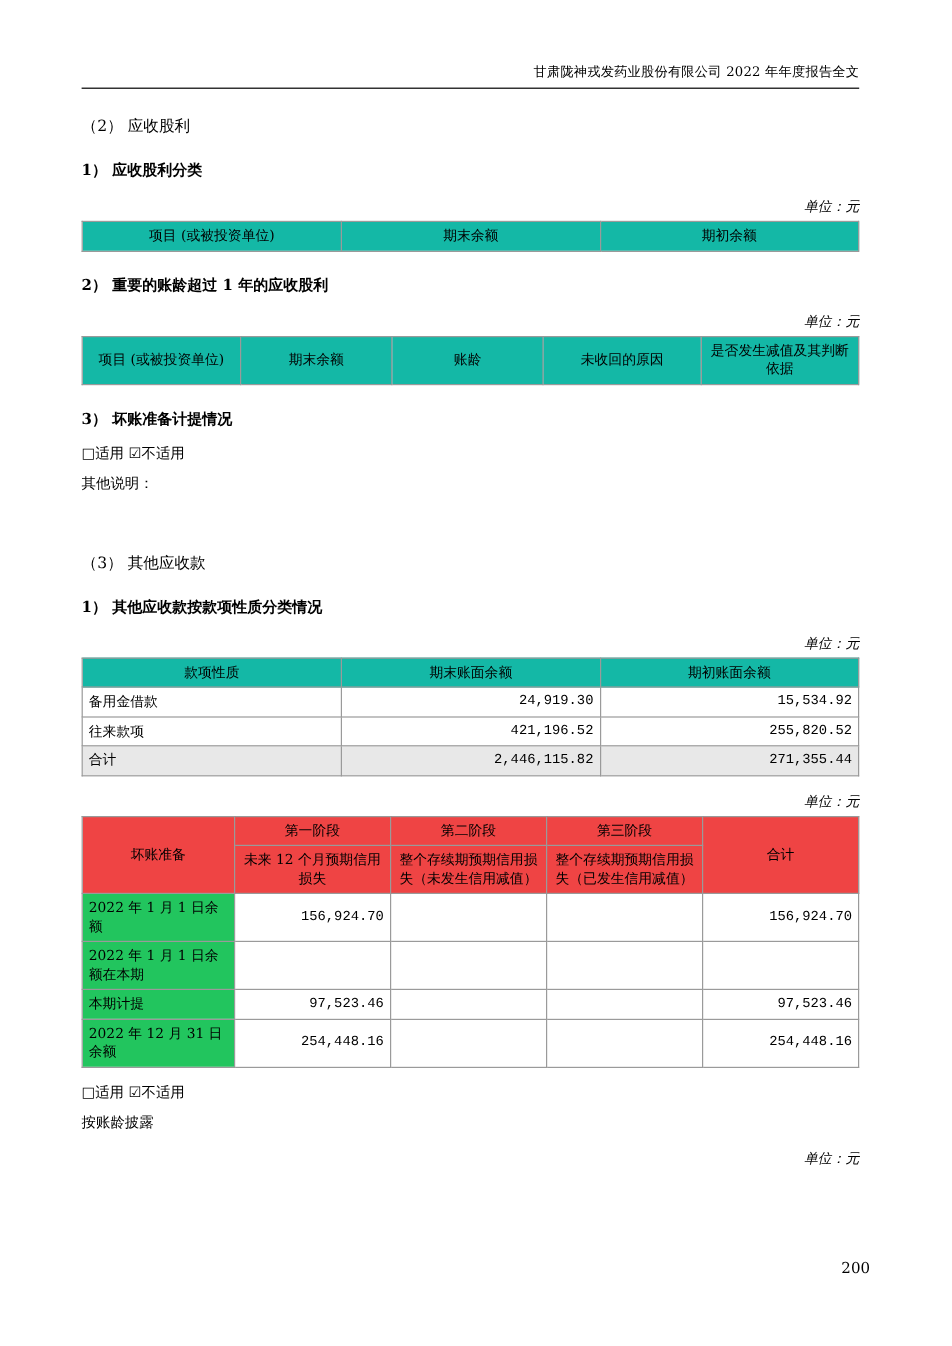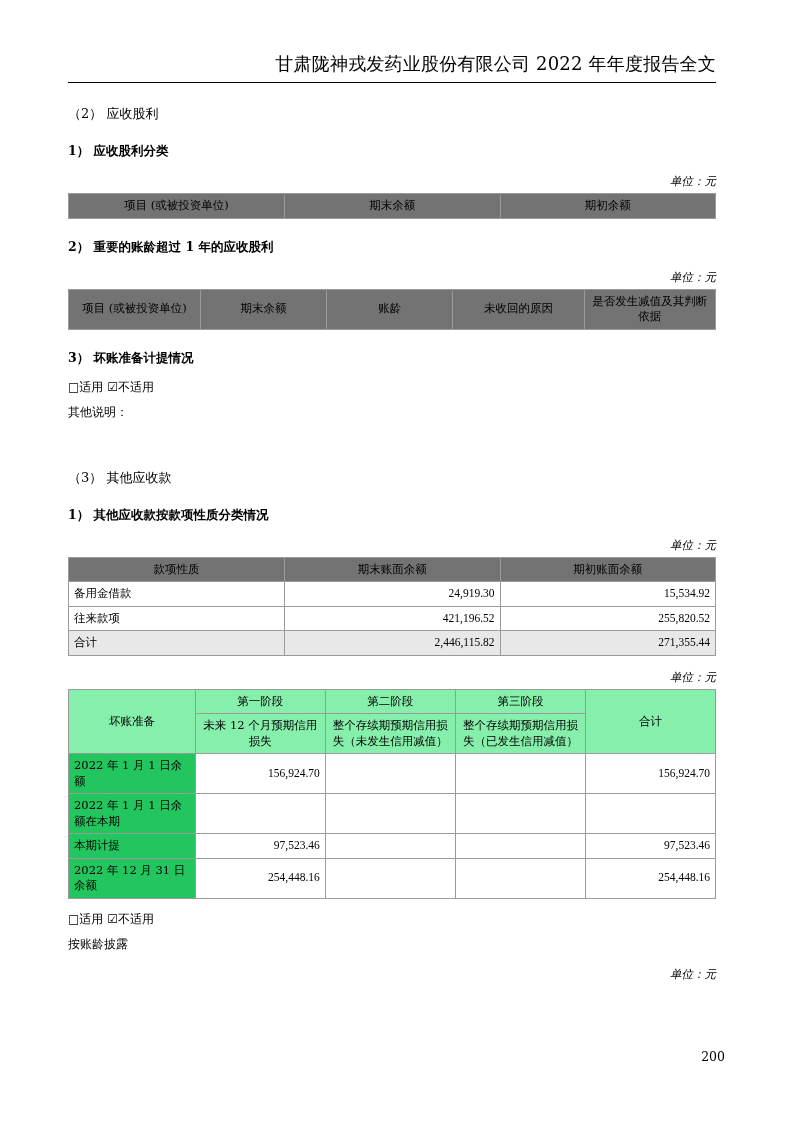--- a/index.html
+++ b/index.html
@@ -22,21 +22,21 @@
     overflow: hidden;
   }
   .content {
     position: absolute;
     left: 68px;
     top: 0;
     width: 648px;
   }
   .header-line {
     text-align: right;
-    font-size: 18px;
+    font-size: 11px;
     padding-top: 52px;
     letter-spacing: 0.2px;
     font-family: "DejaVu Serif", "Liberation Serif", serif;
   }
   .header-rule {
     border-bottom: 1px solid #000;
     margin-top: 6px;
     width: 100%;
   }
   .sec-title {
@@ -67,31 +67,31 @@
     font-size: 11.5px;
     font-family: "DejaVu Serif", "Liberation Serif", serif;
   }
   table.doc th, table.doc td {
     border: 1px solid #9a9a9a;
     padding: 4px 5px;
     vertical-align: middle;
     line-height: 1.35;
   }
   table.doc th {
-    background: #737373;
+    background: #14b8a6;
     font-weight: normal;
     text-align: center;
   }
   td.hdrcell {
     background: #22c55e;
     text-align: center;
   }
   td.num {
     text-align: right;
-    font-family: Liberation Serif, serif;
+    font-family: Liberation Mono, monospace;
   }
   td.lbl {
     text-align: left;
   }
   tr.total td {
     background: #e8e8e8;
   }
   .note {
     font-size: 12px;
     margin-top: 12px;
@@ -105,21 +105,21 @@
   }
   .gap-lg { height: 26px; }
   .page-number {
     position: absolute;
     right: 68px;
     bottom: 58px;
     font-size: 12.5px;
     font-family: "DejaVu Serif", "Liberation Serif", serif;
   }
   .bad-debt-head td {
-    background: #86efac;
+    background: #ef4444;
     text-align: center;
   }
 </style>
 </head>
 <body>
 
 <div class="page">
 
   <div class="content">
 

